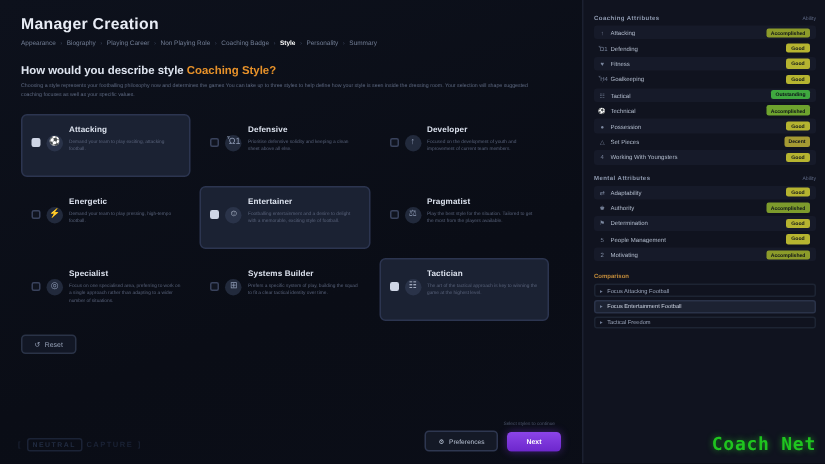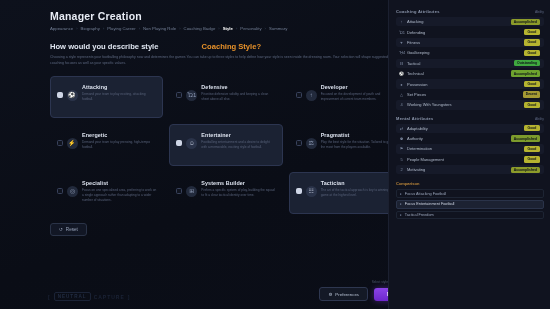--- a/index.html
+++ b/index.html
@@ -7,21 +7,20 @@
     width: 550px; height: 309px;
     background: #0a0d16;
     font-family: "Liberation Sans", sans-serif;
     overflow: hidden;
   }
   #app {
     position: relative;
     width: 550px; height: 309px;
     background: linear-gradient(160deg, #0d111c 0%, #0a0d16 55%, #0b0e18 100%);
     display: flex;
-    padding-left: 36px;
   }
 
   
   .main {
     width: 388px; height: 309px;
     position: relative;
     padding: 10px 12px 0 14px;
   }
   .title {
     font-size: 10.5px; font-weight: bold; color: #e8ecf5;
@@ -35,21 +34,21 @@
   }
   .breadcrumb { color: #737f96; }
   .crumb { white-space: nowrap; }
   .crumb.active { color: #ffffff; font-weight: bold; }
   .crumb-sep { color: #3c475e; font-size: 4px; }
 
   .question {
     margin-top: 11px;
     font-size: 7.6px; font-weight: bold; color: #dfe5f0;
   }
-  .question .accent { color: #e8922a; margin-left: 41px; }
+  .question .accent { color: #e8922a; }
   .subtext {
     margin-top: 4px;
     font-size: 3.5px; line-height: 1.65; color: #5d6880;
     max-width: 352px;
   }
 
   
   .grid {
     margin-top: 9px;
     display: grid;
@@ -406,14 +405,15 @@
         <div class="crow act">
           <span class="ci">▸</span>
           <span>Focus Entertainment Football</span>
         </div>
         <div class="crow">
           <span class="ci">▸</span>
           <span>Tactical Freedom</span>
         </div>
       </div>
 
+    <div class="wm-right">Coach Net</div>
   </div>
 </div>
 
 </body></html>

